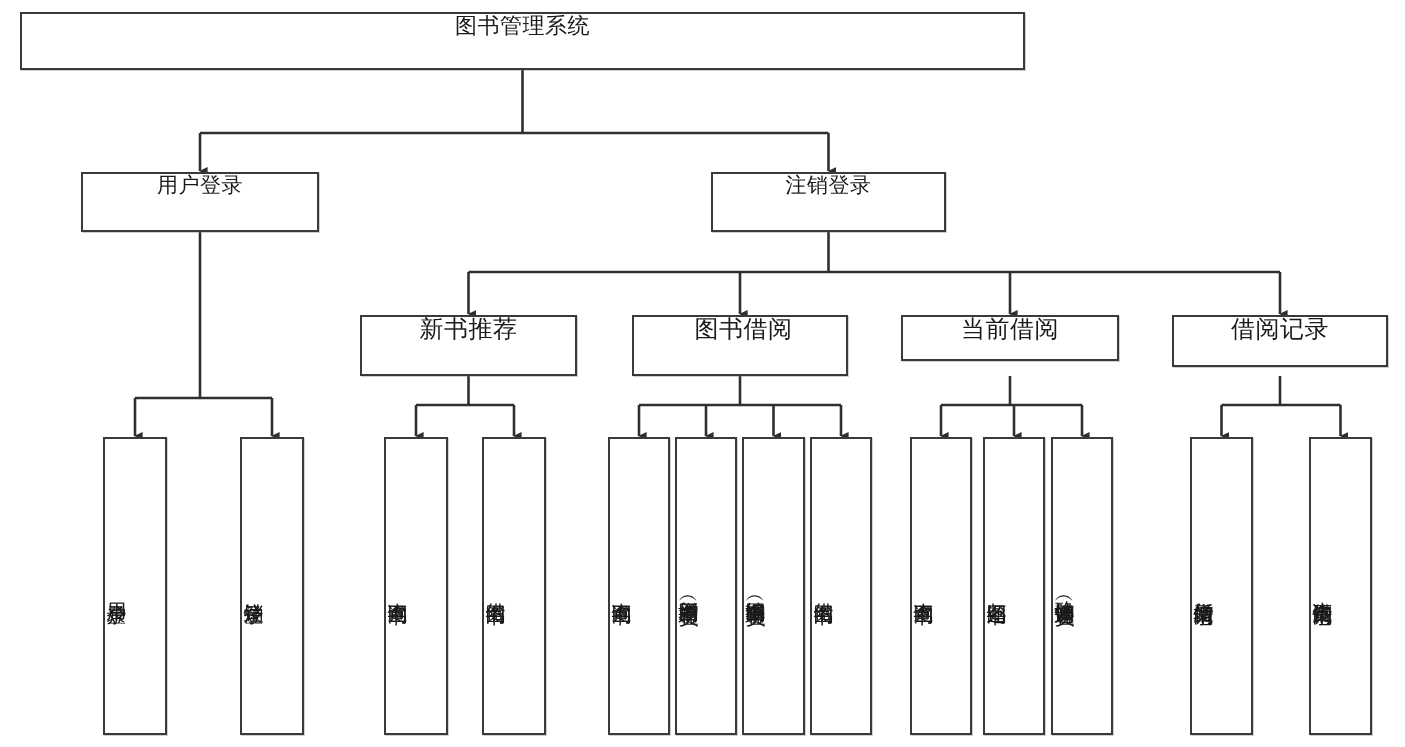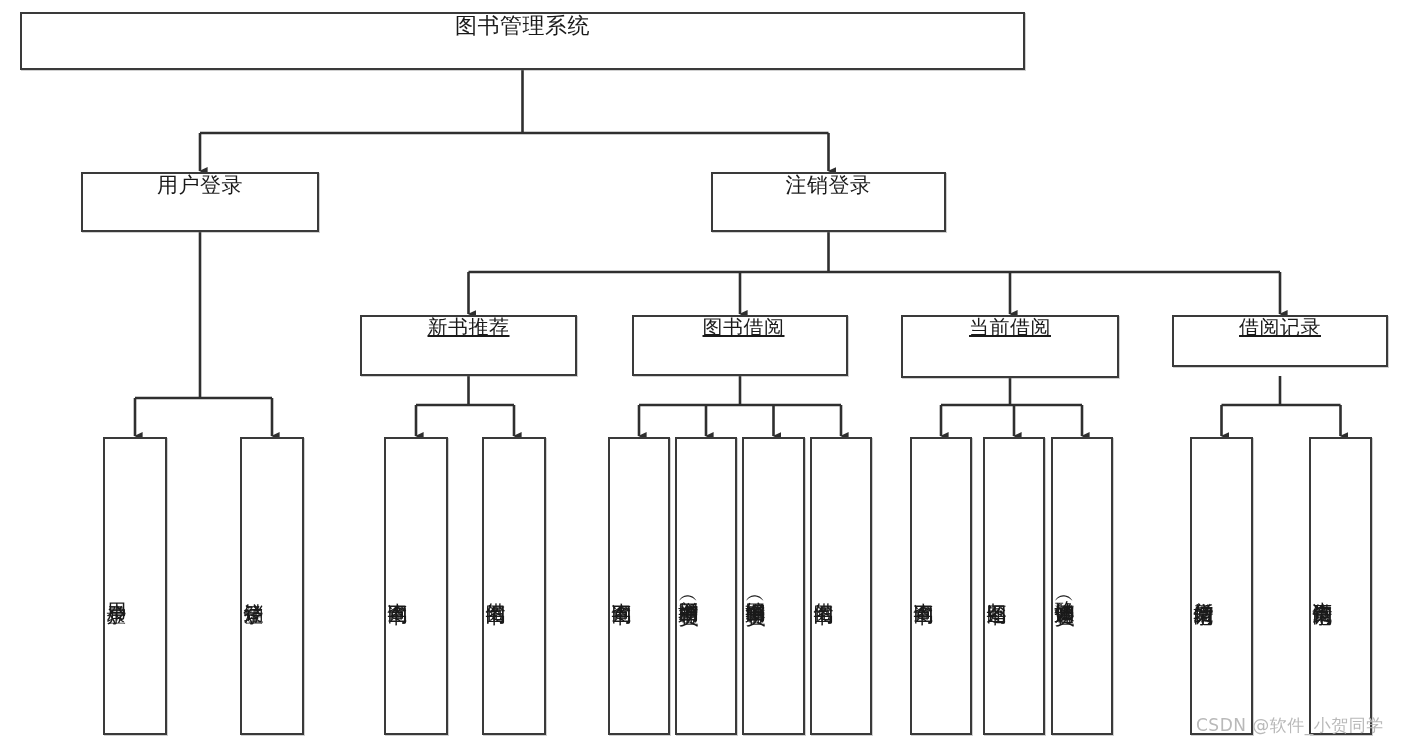--- a/index.html
+++ b/index.html
@@ -39,21 +39,21 @@
   }
   .node-label {
     display: block;
     text-align: center;
     white-space: nowrap;
     letter-spacing: 0.5px;
     line-height: 1.05;
   }
   .node.level-0 .node-label { font-size: 22px; }
   .node.level-1 .node-label { font-size: 21px; }
-  .node.level-2 .node-label { font-size: 20px; text-decoration: underline; }
+  .node.level-2 .node-label { font-size: 24px; }
   .node.leaf {
     align-items: center;
     justify-content: flex-start;
     padding-top: 6px;
   }
   .node.leaf .node-label {
     writing-mode: vertical-rl;
     text-orientation: upright;
     font-size: 20px;
     line-height: 1.15;
@@ -126,21 +126,21 @@
       </div>
       <div class="node level-1" style="left: 711px; top: 172px; width: 235px; height: 60px;">
         <span class="node-label">注销登录</span>
       </div>
       <div class="node level-2" style="left: 360px; top: 315px; width: 217px; height: 61px;">
         <span class="node-label">新书推荐</span>
       </div>
       <div class="node level-2" style="left: 632px; top: 315px; width: 216px; height: 61px; padding-left: 7px;">
         <span class="node-label">图书借阅</span>
       </div>
-      <div class="node level-2" style="left: 901px; top: 315px; width: 218px; height: 63px;">
+      <div class="node level-2" style="left: 901px; top: 315px; width: 218px; height: 46px;">
         <span class="node-label">当前借阅</span>
       </div>
       <div class="node level-2" style="left: 1172px; top: 315px; width: 216px; height: 52px;">
         <span class="node-label">借阅记录</span>
       </div>
       <div class="node level-3 leaf" style="left: 103px; top: 437px; width: 64px; height: 298px;">
         <span class="node-label">用户登录</span>
       </div>
       <div class="node level-3 leaf" style="left: 240px; top: 437px; width: 64px; height: 298px;">
         <span class="node-label">注销登录</span>
@@ -173,15 +173,14 @@
         <span class="node-label">确认归还（管理员）</span>
       </div>
       <div class="node level-3 leaf" style="left: 1190px; top: 437px; width: 63px; height: 298px;">
         <span class="node-label">新增借阅记录</span>
       </div>
       <div class="node level-3 leaf" style="left: 1309px; top: 437px; width: 63px; height: 298px;">
         <span class="node-label">查询借阅记录</span>
       </div>
     </div>
 
-  <div id="watermark" style="left: 1196px; top: 714px;">CSDN @软件_小贺同学</div>
 
 </div>
 
 </body></html>

